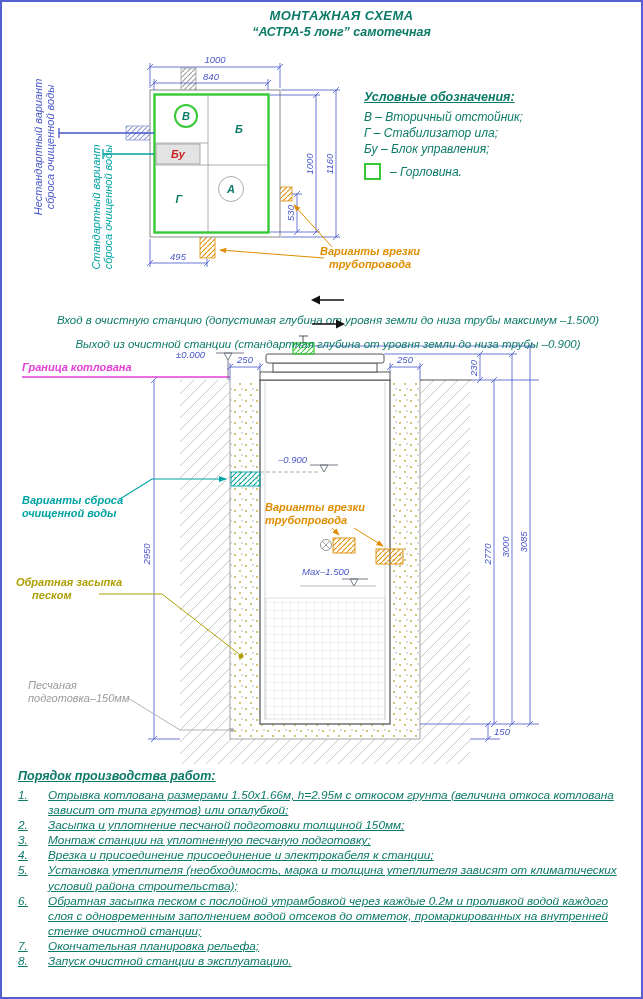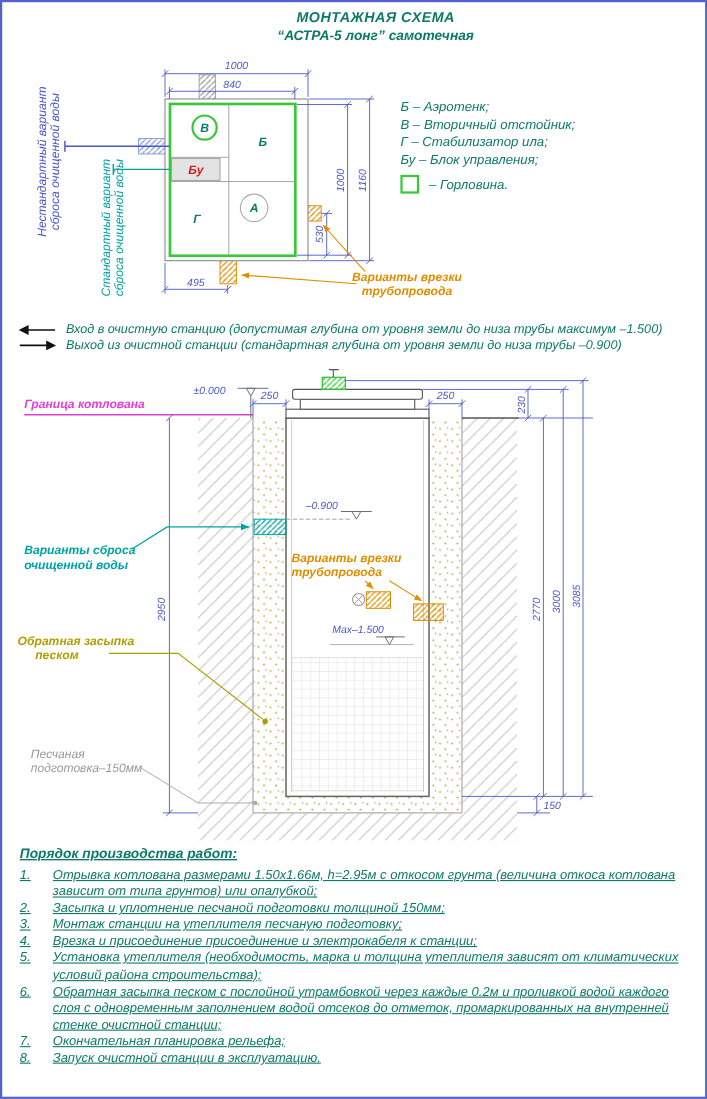--- a/index.html
+++ b/index.html
@@ -7,24 +7,24 @@
   .drawing{position:absolute;left:0;top:0;}
   svg text{font-family:"Liberation Sans",sans-serif;font-style:italic;}
   .title-block{position:absolute;left:0;top:6px;width:100%;text-align:center;color:#0c7a68;font-weight:bold;margin-left:20px;}
   .title-line1{font-size:13px;letter-spacing:.4px;}
   .title-line2{font-size:12.5px;margin-top:2px;}
   .legend{position:absolute;left:362px;top:88px;width:274px;color:#0c7a68;font-size:12px;}
   .legend-title{font-size:12.5px;font-weight:bold;text-decoration:underline;margin-bottom:6px;}
   .legend-item{margin-bottom:2px;}
   .legend-gorlovina{display:flex;align-items:center;gap:9px;margin-top:7px;}
   .gorlovina-swatch{width:13px;height:13px;border:2.5px solid #36c936;flex:none;}
-  .flow-note{position:absolute;left:14px;width:624px;display:flex;align-items:center;gap:8px;color:#0c7a68;font-size:11.5px;}
+  .flow-note{position:absolute;left:14px;width:624px;display:flex;align-items:center;gap:8px;color:#0c7a68;font-size:11.5px;flex-direction:column;}
   .flow-note svg{flex:none;}
   .note-inlet{top:292px;}
-  .note-outlet{top:306px;font-style:italic;}
+  .note-outlet{top:316px;font-style:italic;}
   .work{position:absolute;left:16px;top:767px;width:612px;color:#0c7a68;text-decoration:underline;}
   .work-title{font-size:12.5px;font-weight:bold;text-decoration:underline;margin-bottom:5px;}
   .work-item{display:flex;font-size:11.8px;line-height:1.28;}
   .work-num{width:30px;flex:none;}
   .work-text{flex:1;}
   .dim{stroke:#4856c9;stroke-width:.8;fill:none;}
   .dimtxt{fill:#4856c9;font-size:9.5px;}
   .plabel{fill:#0c7a68;font-size:11px;font-weight:bold;text-anchor:middle;}
   .redlbl{fill:#cc2020;}
   .co{fill:#e08e00;font-size:11px;font-weight:bold;}
@@ -202,21 +202,21 @@
     <circle cx="230" cy="728" r="2" fill="#aaa"></circle>
   </g>
 </svg>
 
 <div class="title-block">
   <div class="title-line1">МОНТАЖНАЯ СХЕМА</div>
   <div class="title-line2">“АСТРА-5 лонг” самотечная</div>
 </div>
 
 <div class="legend">
-  <div class="legend-item">Б – Аэротенк;</div>
+  <div class="legend-title">Условные обозначения:</div>
   <div class="legend-item">В – Вторичный отстойник;</div>
   <div class="legend-item">Г – Стабилизатор ила;</div>
   <div class="legend-item">Бу – Блок управления;</div>
   <div class="legend-gorlovina">
     <span class="gorlovina-swatch"></span>
     <span>– Горловина.</span>
   </div>
 </div>
 
 <div class="flow-note note-inlet">
@@ -240,21 +240,21 @@
   <div class="work-item">
     <span class="work-num">1.</span>
     <span class="work-text">Отрывка котлована размерами 1.50х1.66м, h=2.95м с откосом грунта (величина откоса котлована зависит от типа грунтов) или опалубкой;</span>
   </div>
   <div class="work-item">
     <span class="work-num">2.</span>
     <span class="work-text">Засыпка и уплотнение песчаной подготовки толщиной 150мм;</span>
   </div>
   <div class="work-item">
     <span class="work-num">3.</span>
-    <span class="work-text">Монтаж станции на утеплителя песчаную подготовку;</span>
+    <span class="work-text">Монтаж станции на уплотненную песчаную подготовку;</span>
   </div>
   <div class="work-item">
     <span class="work-num">4.</span>
     <span class="work-text">Врезка и присоединение присоединение и электрокабеля к станции;</span>
   </div>
   <div class="work-item">
     <span class="work-num">5.</span>
     <span class="work-text">Установка утеплителя (необходимость, марка и толщина утеплителя зависят от климатических условий района строительства);</span>
   </div>
   <div class="work-item">

